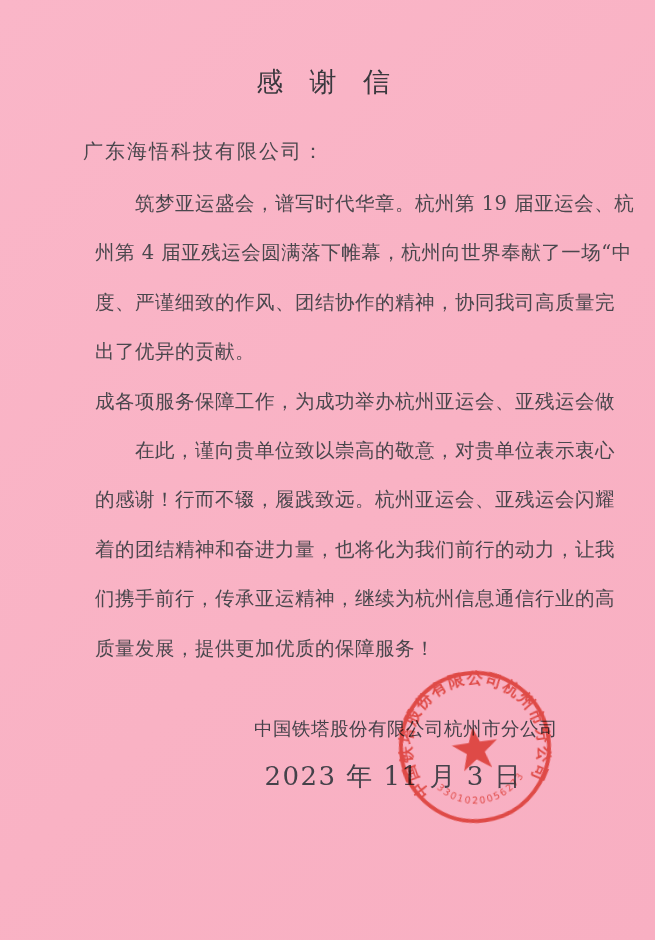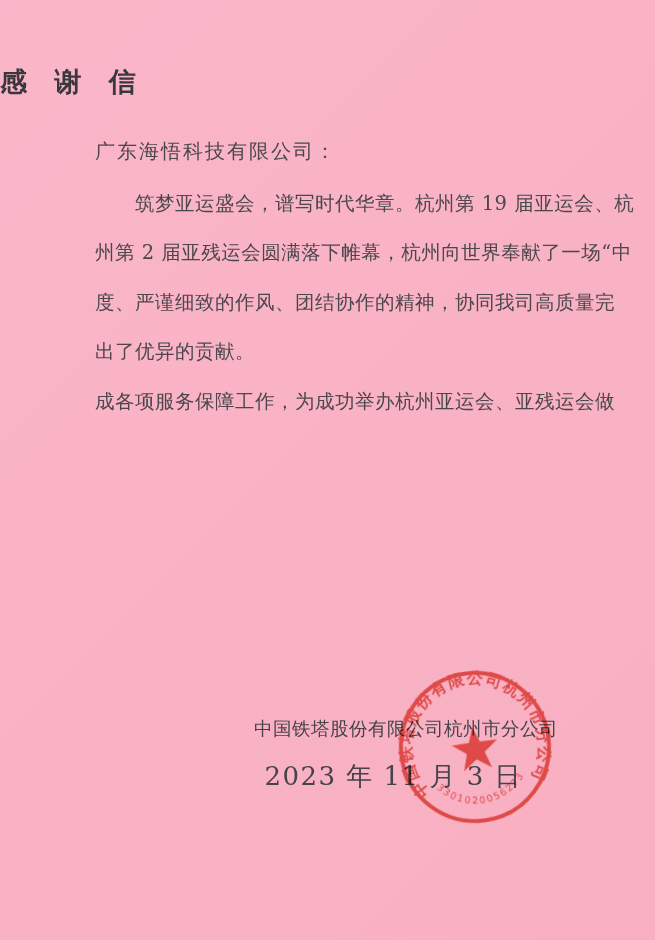--- a/index.html
+++ b/index.html
@@ -18,29 +18,30 @@
   .page {
     position: absolute;
     inset: 0;
     background: linear-gradient(135deg, #fab6c8 0%, #f9b2c4 55%, #f8afc2 100%);
   }
   .letter-title {
     position: absolute;
     top: 64px;
     left: 0;
     width: 100%;
+    text-align: center;
     font-size: 27px;
-    font-weight: bold;
+    font-weight: normal;
     letter-spacing: 9px;
     color: #3a383e;
   }
   .salutation {
     position: absolute;
     top: 138px;
-    left: 95px;
+    left: 83px;
     font-size: 20px;
     letter-spacing: 2px;
     color: #4a474d;
   }
   .letter-body {
     position: absolute;
     top: 173px;
     left: 95px;
     width: 493px;
   }
@@ -108,24 +109,31 @@
 
 <div class="page">
 
   <div class="letter-title">感 谢 信</div>
 
   <div class="salutation">广东海悟科技有限公司：</div>
 
   <div class="letter-body">
     <div>
       <div class="body-line indent">筑梦亚运盛会，谱写时代华章。杭州第 19 届亚运会、杭</div>
-      <div class="body-line">州第 2 届亚残运会圆满落下帷幕，杭州向世界奉献了一场“中</div>
+      <div class="body-line">州第 4 届亚残运会圆满落下帷幕，杭州向世界奉献了一场“中</div>
       <div class="body-line">度、严谨细致的作风、团结协作的精神，协同我司高质量完</div>
       <div class="body-line short">出了优异的贡献。</div>
       <div class="body-line">成各项服务保障工作，为成功举办杭州亚运会、亚残运会做</div>
+    </div>
+    <div>
+      <div class="body-line indent short">在此，谨向贵单位致以崇高的敬意，对贵单位表示衷心</div>
+      <div class="body-line">的感谢！行而不辍，履践致远。杭州亚运会、亚残运会闪耀</div>
+      <div class="body-line">着的团结精神和奋进力量，也将化为我们前行的动力，让我</div>
+      <div class="body-line">们携手前行，传承亚运精神，继续为杭州信息通信行业的高</div>
+      <div class="body-line short">质量发展，提供更加优质的保障服务！</div>
     </div>
   </div>
 
   <div class="signature-line">中国铁塔股份有限公司杭州市分公司</div>
 
   <div class="date-line">2023 年 11 月 3 日</div>
 
   <svg class="seal" viewBox="-88 -88 176 176">
     <defs>
       <path id="seal-arc-top" d="M -51,39 A 64,64 0 1 1 51,39" fill="none"></path>

